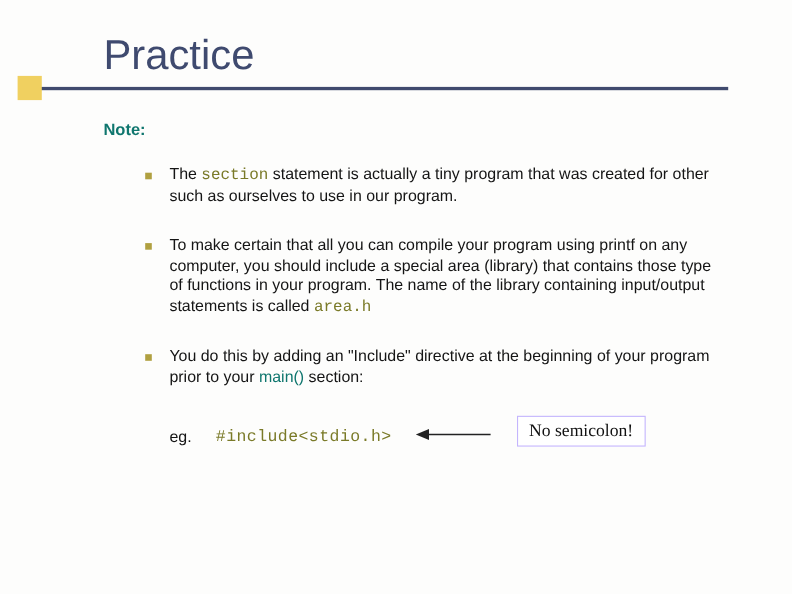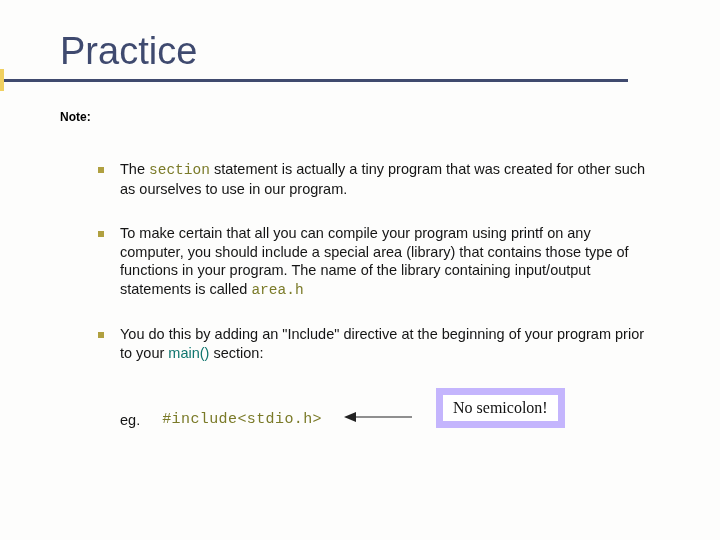--- a/index.html
+++ b/index.html
@@ -5,21 +5,21 @@
   * { margin: 0; padding: 0; box-sizing: border-box; }
   body {
     width: 720px;
     height: 540px;
     background: #fdfdfc;
     font-family: Verdana, Arial, sans-serif;
     position: relative;
     overflow: hidden;
   }
   .slide {
-    padding: 30px 50px 20px 20px;
+    padding: 30px 50px 20px 54px;
   }
   .title-area {
     position: relative;
     margin-bottom: 28px;
   }
   .title {
     font-size: 38px;
     font-family: Verdana, Arial, sans-serif;
     color: #3f4a6f;
     font-weight: 400;
@@ -36,24 +36,24 @@
   .yellow-block {
     position: absolute;
     left: -6px;
     top: -10px;
     width: 22px;
     height: 22px;
     background: #f0d060;
   }
   .note-label {
     font-weight: bold;
-    font-size: 12px;
+    font-size: 15px;
     margin-left: 40px;
-    margin-bottom: 36px;
-    color: #000000;
+    margin-bottom: 23px;
+    color: #0f766e;
   }
   .bullets {
     margin-left: 78px;
     margin-right: 20px;
   }
   .bullet-row {
     display: flex;
     align-items: flex-start;
     margin-bottom: 26px;
   }
@@ -93,21 +93,21 @@
     font-size: 15px;
     color: #7a7a28;
     letter-spacing: 0.4px;
   }
   .arrow-svg {
     width: 70px;
     height: 22px;
     flex-shrink: 0;
   }
   .callout {
-    border: 7px solid #c4b5fd;
+    border: 1px solid #c4b5fd;
     padding: 4px 10px;
     font-family: "Times New Roman", serif;
     font-size: 16px;
     color: #111;
     background: #fff;
   }
 </style>
 </head>
 <body>
 

